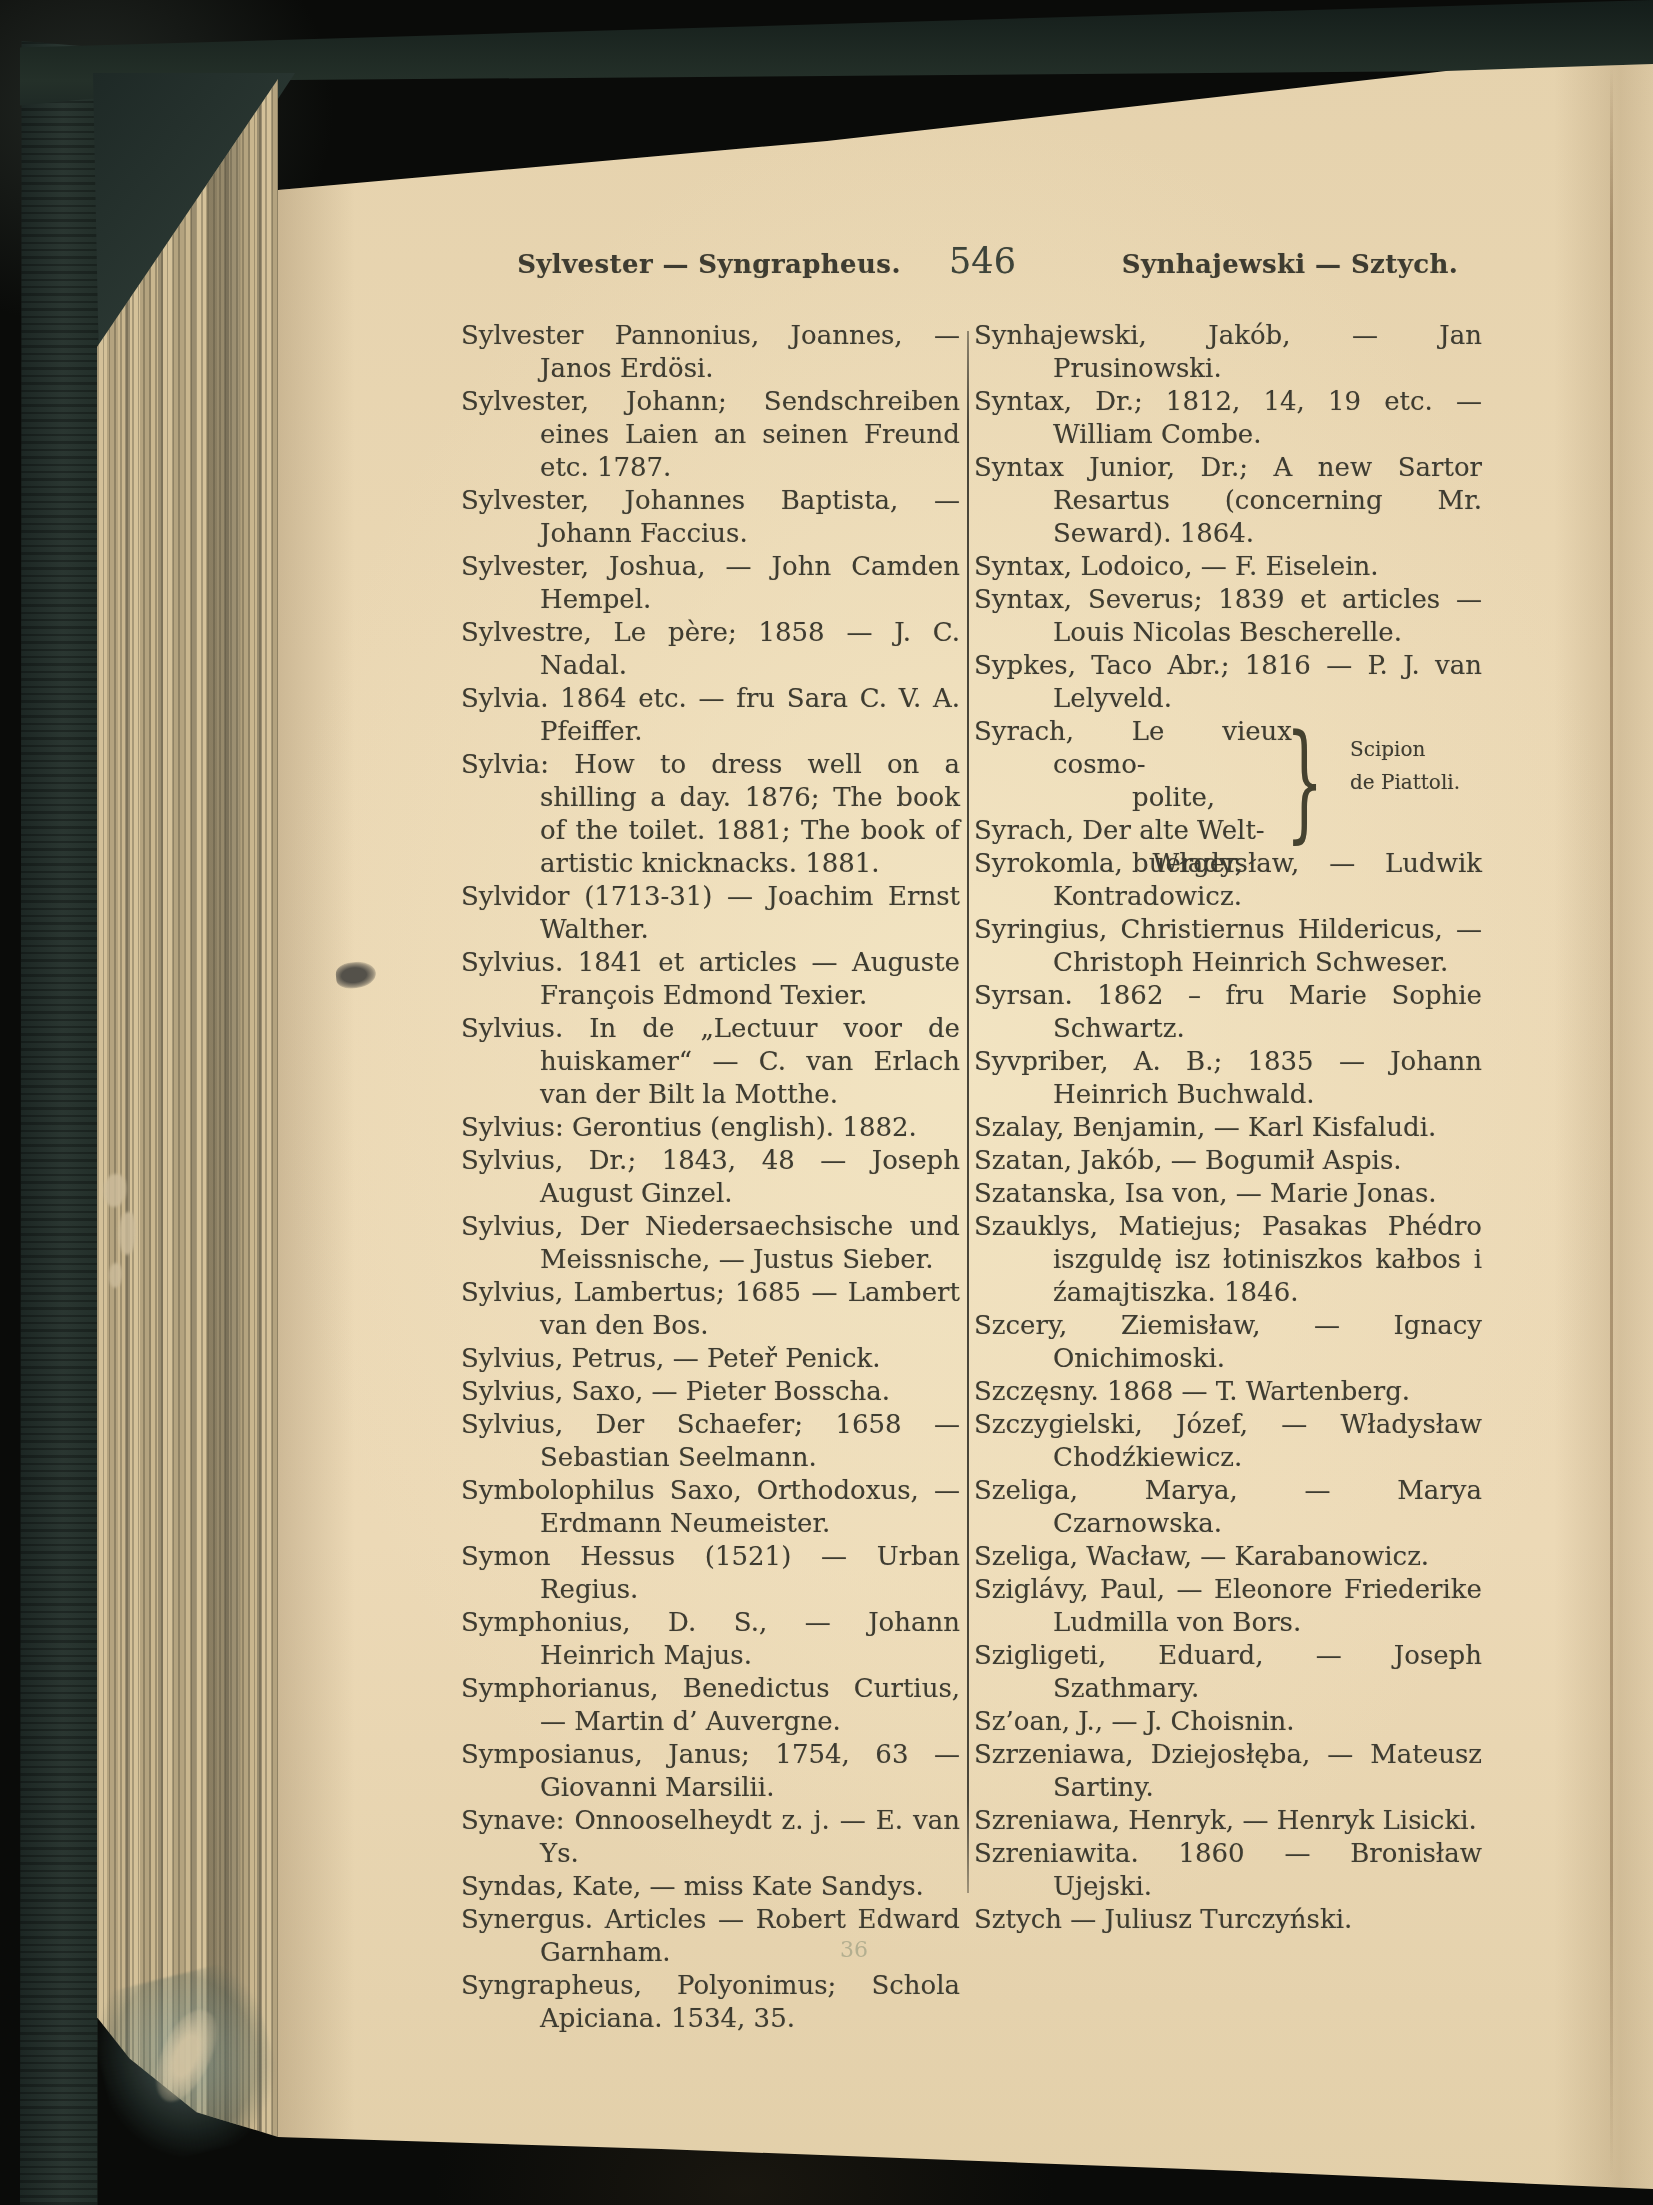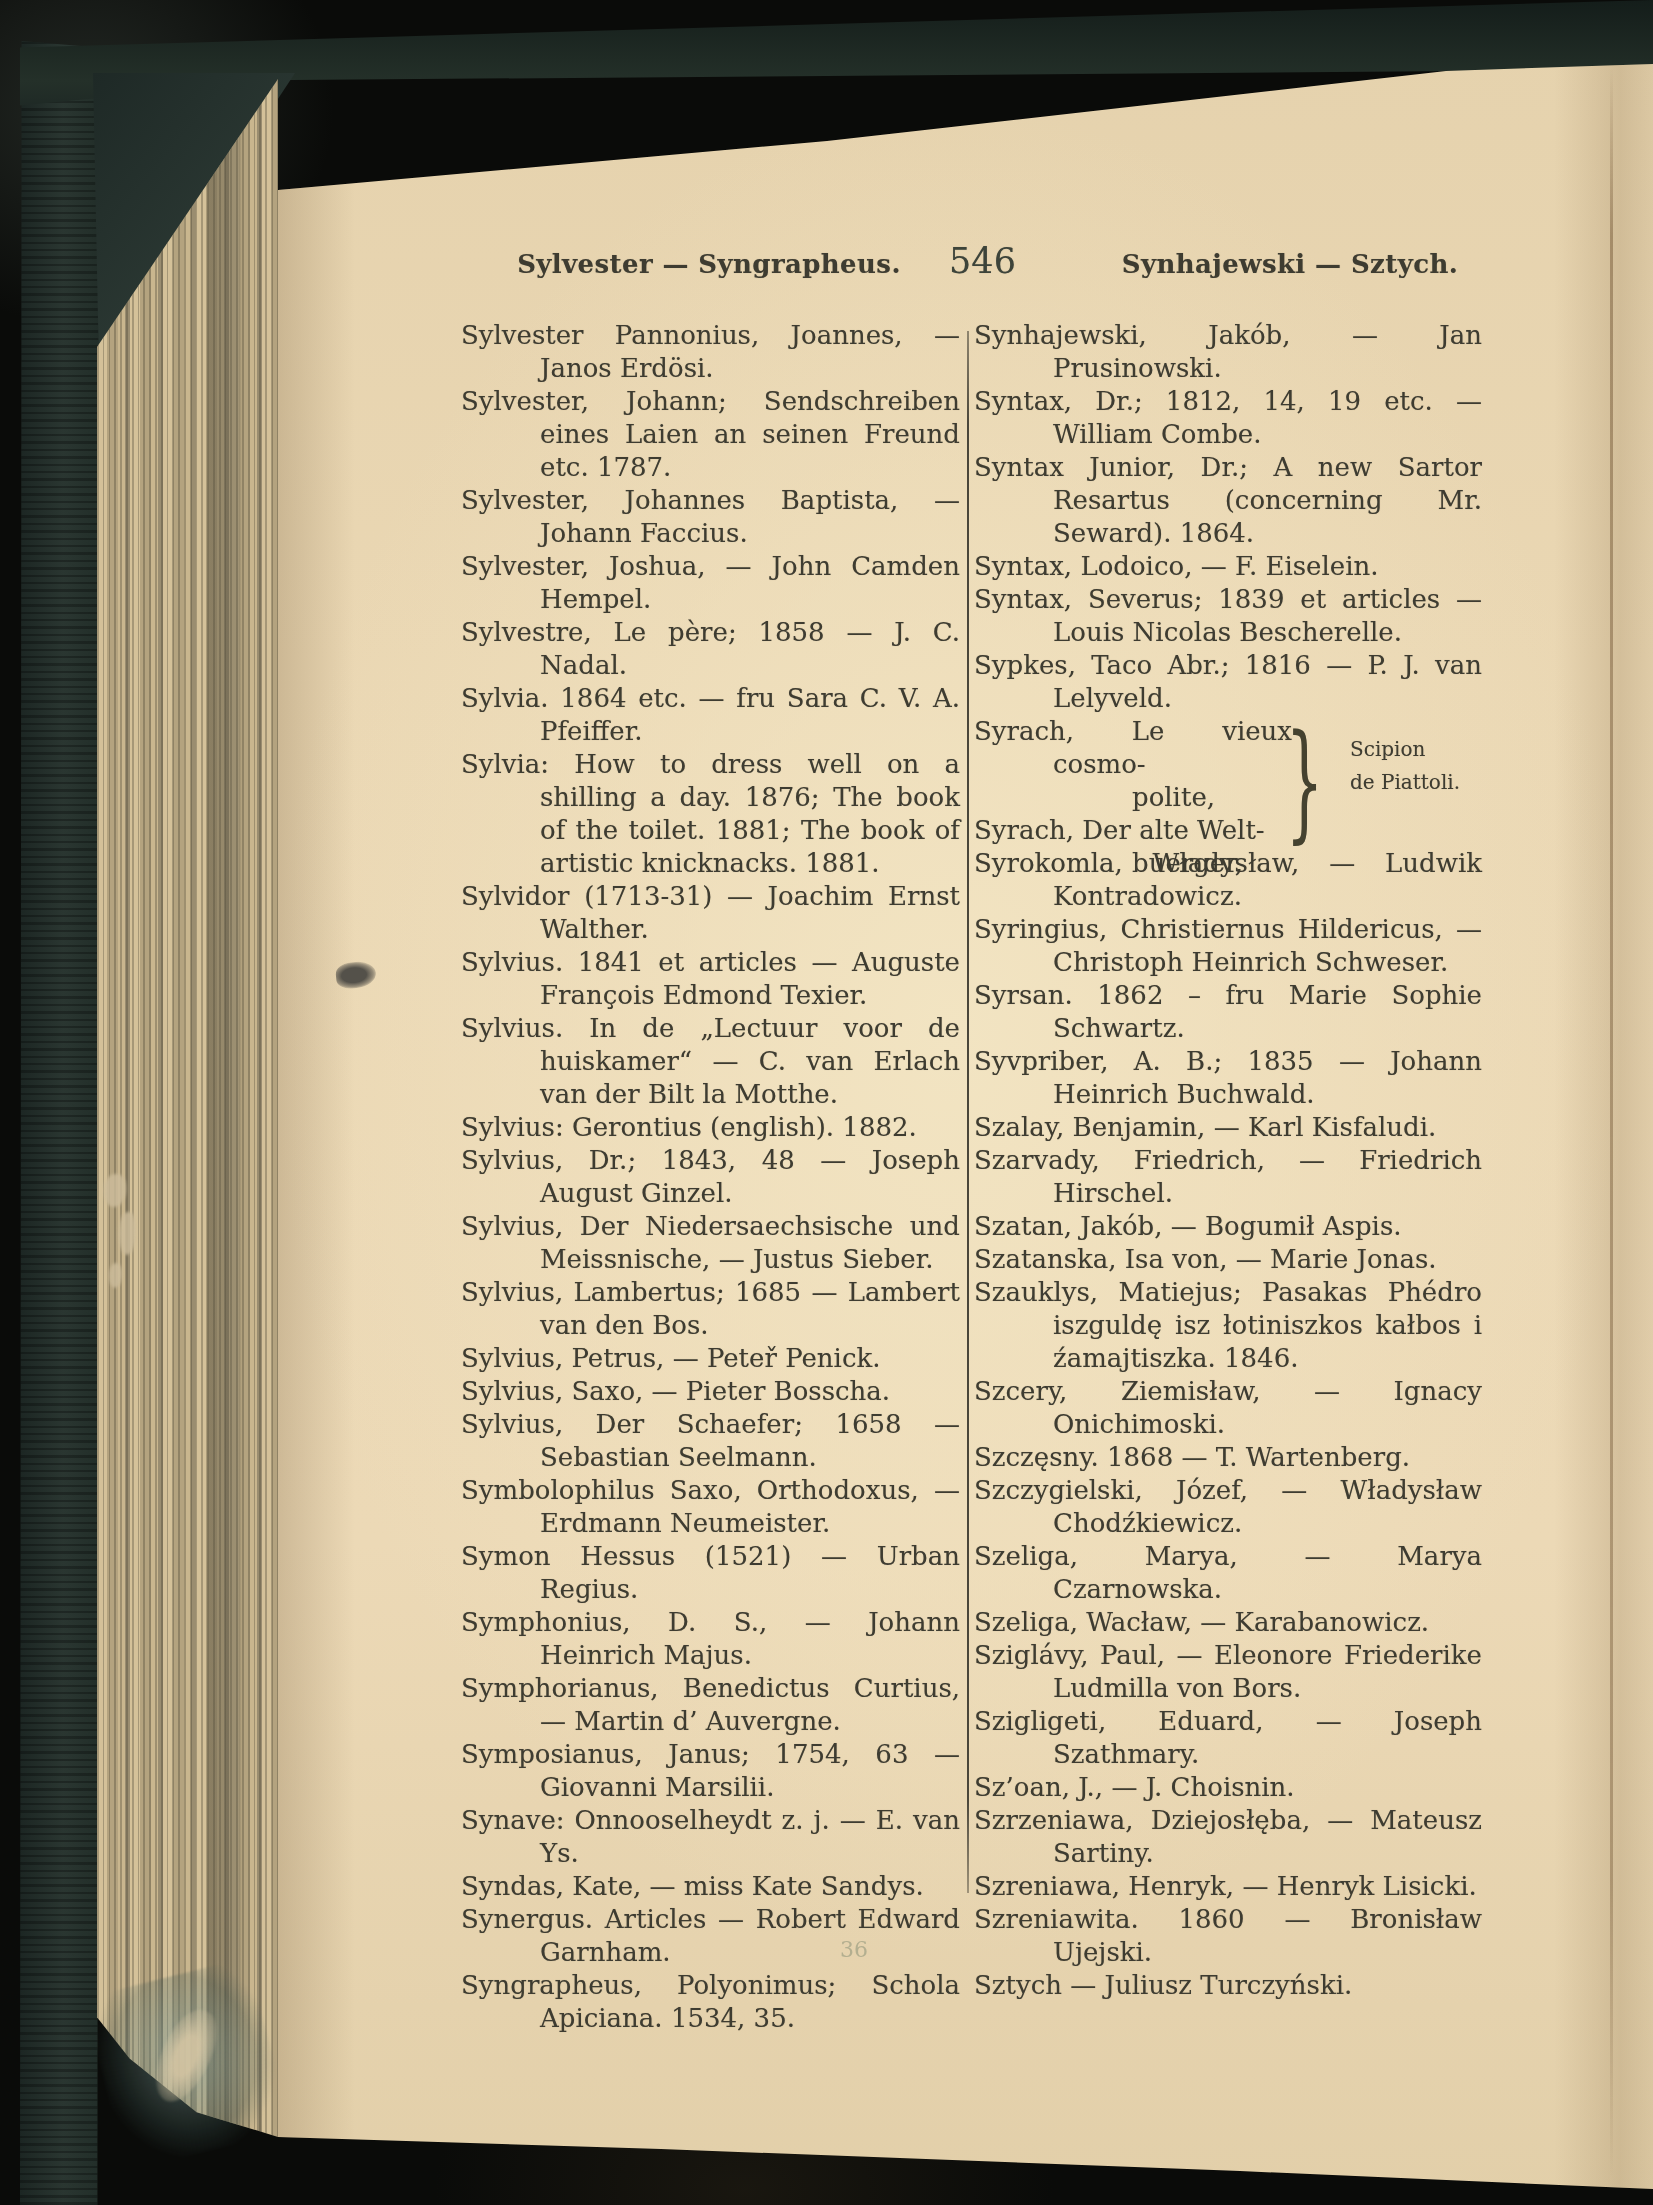--- a/index.html
+++ b/index.html
@@ -208,21 +208,20 @@
         <p class="entry">Syrokomla, Władysław, — Ludwik Kontradowicz.</p>
 
         <p class="entry">Syringius, Christiernus Hildericus, — Christoph Heinrich Schweser.</p>
 
         <p class="entry">Syrsan. 1862 – fru Marie Sophie Schwartz.</p>
 
         <p class="entry">Syvpriber, A. B.; 1835 — Johann Heinrich Buchwald.</p>
 
         <p class="entry">Szalay, Benjamin, — Karl Kisfaludi.</p>
 
-        <p class="entry">Szarvady, Friedrich, — Friedrich Hirschel.</p>
 
         <p class="entry">Szatan, Jakób, — Bogumił Aspis.</p>
 
         <p class="entry">Szatanska, Isa von, — Marie Jonas.</p>
 
         <p class="entry">Szauklys, Matiejus; Pasakas Phédro iszguldę isz łotiniszkos kałbos i źamajtiszka. 1846.</p>
 
         <p class="entry">Szcery, Ziemisław, — Ignacy Onichimoski.</p>
 
         <p class="entry">Szczęsny. 1868 — T. Wartenberg.</p>

